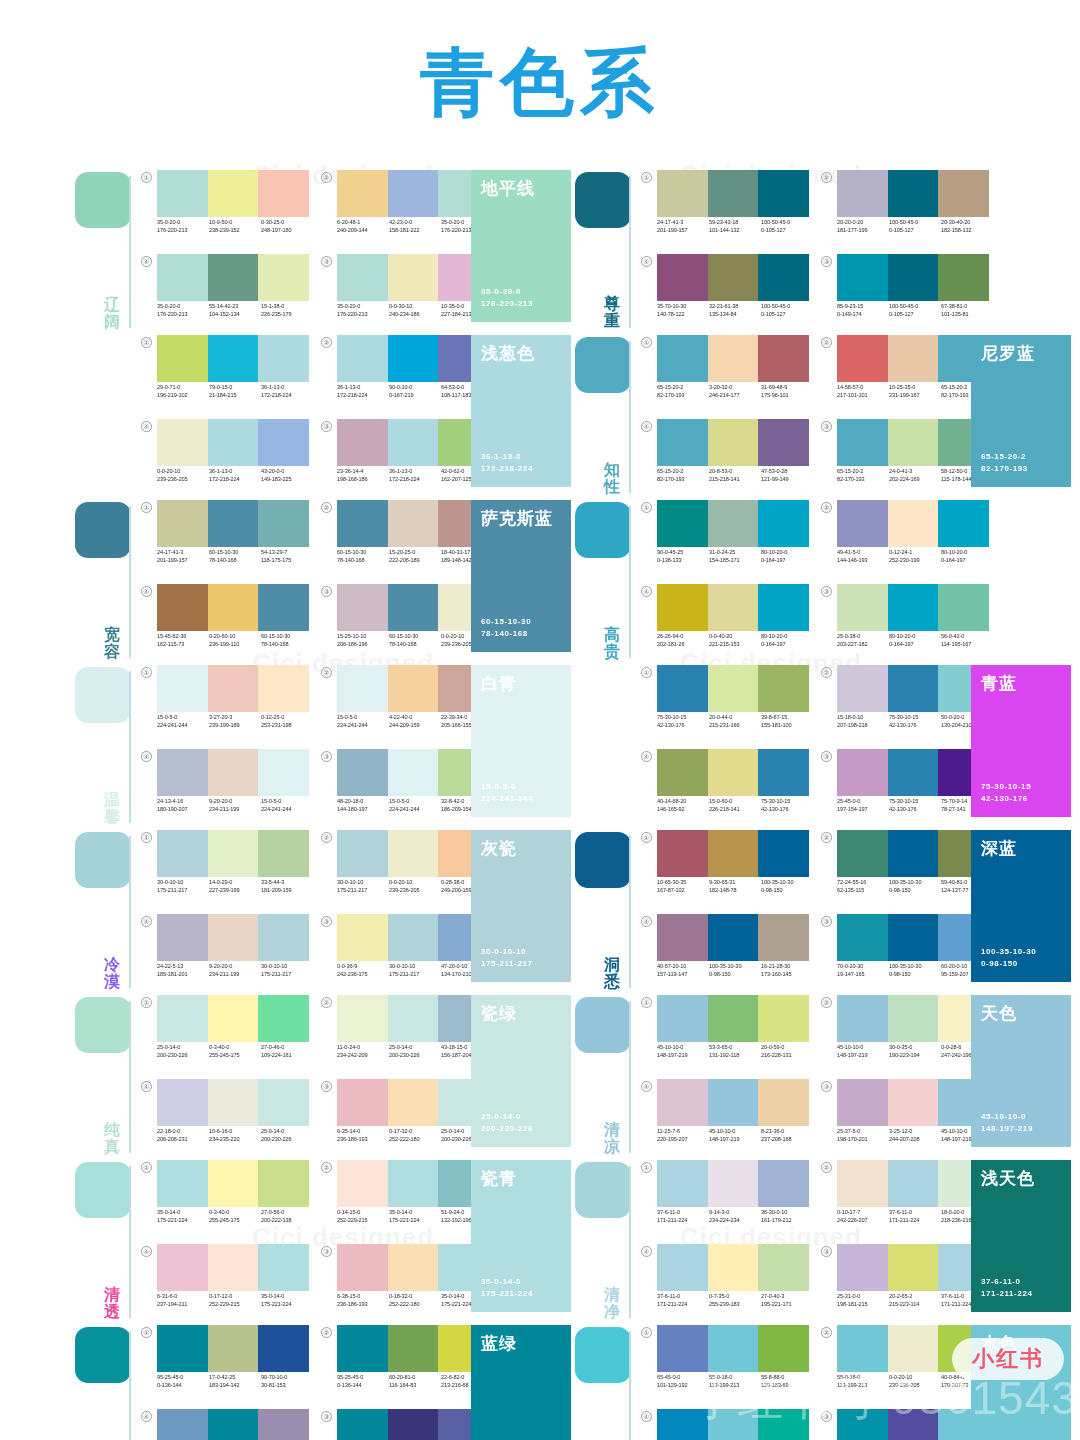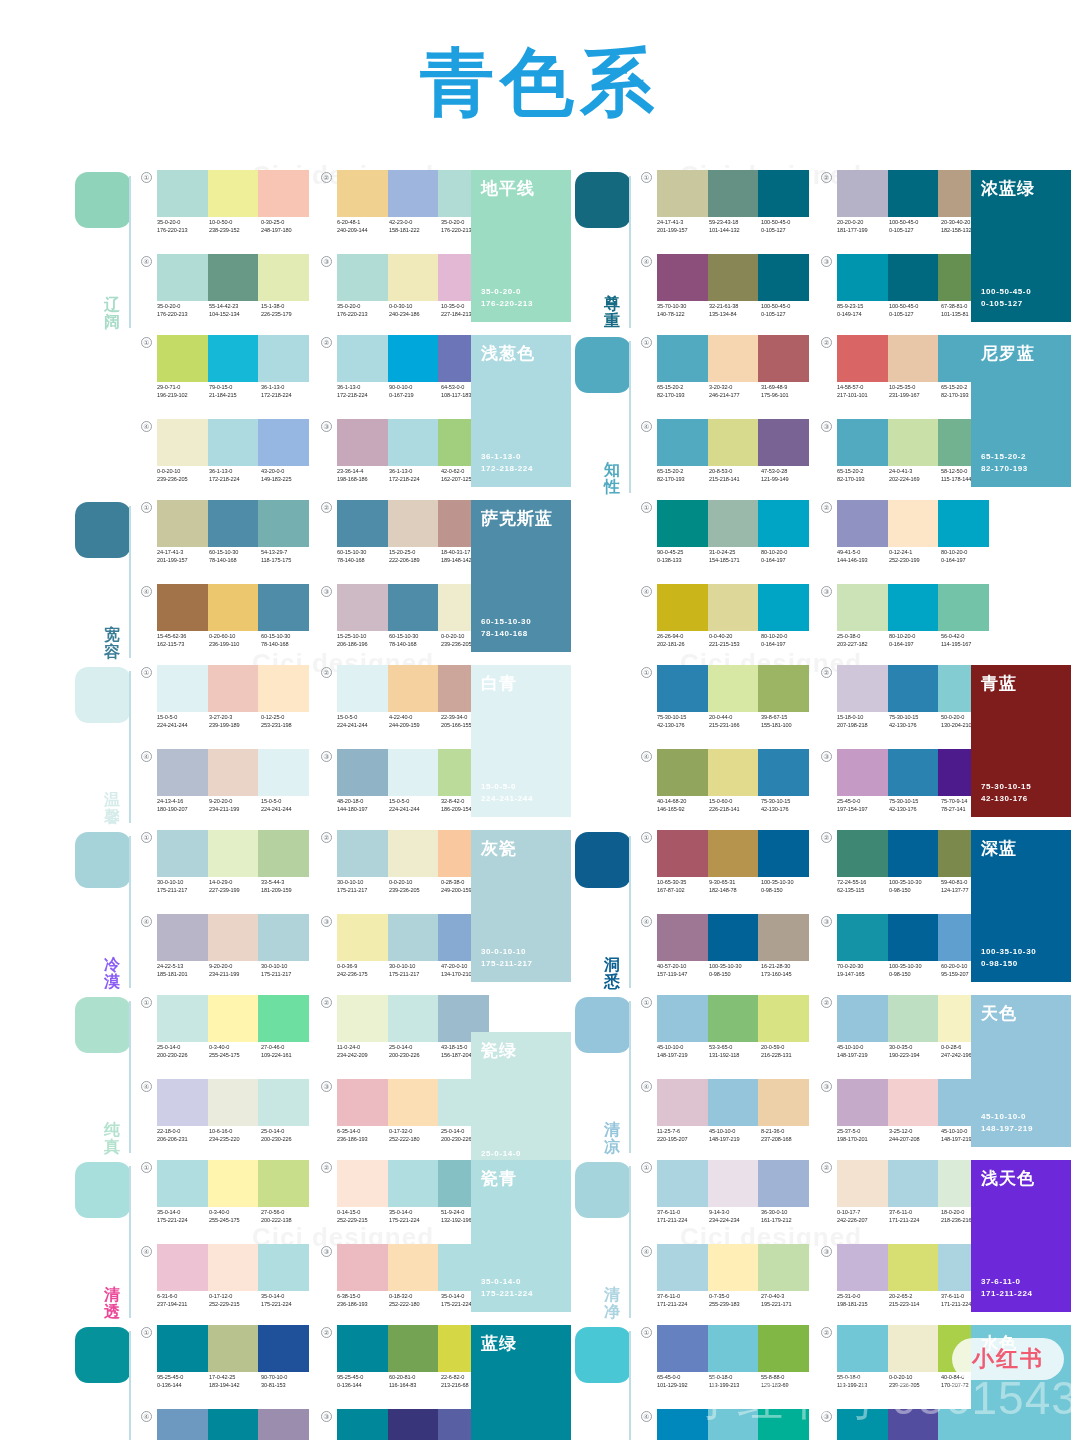--- a/index.html
+++ b/index.html
@@ -717,21 +717,21 @@
                   <div class="c1">0-17-32-0</div>
                   <div class="c2">252-222-180</div>
                 </div>
                 <div class="code">
                   <div class="c1">25-0-14-0</div>
                   <div class="c2">200-230-226</div>
                 </div>
               </div>
             </div>
           </div>
-          <div class="big" style="background: rgb(200, 230, 226); margin-top: 37px;">
+          <div class="big" style="background: rgb(200, 230, 226);">
             <div class="big-name">瓷绿</div>
             <div class="big-codes">
               <div>25-0-14-0</div>
               <div>200-230-226</div>
             </div>
           </div>
         </div>
         <div class="row">
           <div class="marker">
             <div class="mk-swatch" style="background: rgb(168, 223, 220);"></div>
@@ -998,27 +998,20 @@
                   <div class="c1">100-50-45-0</div>
                   <div class="c2">0-105-127</div>
                 </div>
                 <div class="code">
                   <div class="c1">67-38-81-0</div>
                   <div class="c2">101-135-81</div>
                 </div>
               </div>
             </div>
           </div>
-          <div class="big" style="background: rgb(0, 105, 127);">
-            <div class="big-name">浓蓝绿</div>
-            <div class="big-codes">
-              <div>100-50-45-0</div>
-              <div>0-105-127</div>
-            </div>
-          </div>
         </div>
         <div class="row">
           <div class="marker">
             <div class="mk-swatch" style="background: rgb(82, 170, 193);"></div>
             <div class="mk-stem"></div>
             <div class="mk-label" style="color: rgb(82, 170, 193);">知性</div>
           </div>
           <div class="subs">
             <div class="sub p1">
               <div class="sub-num">①</div>
@@ -1111,20 +1104,25 @@
           </div>
           <div class="big" style="background: rgb(82, 170, 193);">
             <div class="big-name">尼罗蓝</div>
             <div class="big-codes">
               <div>65-15-20-2</div>
               <div>82-170-193</div>
             </div>
           </div>
         </div>
         <div class="row">
+          <div class="marker">
+            <div class="mk-swatch" style="background: rgb(47, 166, 196);"></div>
+            <div class="mk-stem"></div>
+            <div class="mk-label" style="color: rgb(63, 167, 193);">高贵</div>
+          </div>
           <div class="subs">
             <div class="sub p1">
               <div class="sub-num">①</div>
               <div class="swatches">
                 <div class="sw" style="background: rgb(0, 138, 133);"></div>
                 <div class="sw" style="background: rgb(154, 185, 171);"></div>
                 <div class="sw" style="background: rgb(0, 164, 197);"></div>
               </div>
               <div class="codes">
                 <div class="code">
@@ -1293,21 +1291,21 @@
                   <div class="c1">75-30-10-15</div>
                   <div class="c2">42-130-176</div>
                 </div>
                 <div class="code">
                   <div class="c1">75-70-9-14</div>
                   <div class="c2">78-27-141</div>
                 </div>
               </div>
             </div>
           </div>
-          <div class="big" style="background: #7f1d1d;">
+          <div class="big" style="background: #d946ef;">
             <div class="big-name">青蓝</div>
             <div class="big-codes">
               <div>75-30-10-15</div>
               <div>42-130-176</div>
             </div>
           </div>
         </div>
         <div class="row">
           <div class="marker">
             <div class="mk-swatch" style="background: rgb(13, 94, 143);"></div>
@@ -1605,21 +1603,21 @@
                   <div class="c1">20-2-65-2</div>
                   <div class="c2">215-223-114</div>
                 </div>
                 <div class="code">
                   <div class="c1">37-6-11-0</div>
                   <div class="c2">171-211-224</div>
                 </div>
               </div>
             </div>
           </div>
-          <div class="big" style="background: #6d28d9;">
+          <div class="big" style="background: #0f766e;">
             <div class="big-name">浅天色</div>
             <div class="big-codes">
               <div>37-6-11-0</div>
               <div>171-211-224</div>
             </div>
           </div>
         </div>
         <div class="row">
           <div class="marker">
             <div class="mk-swatch" style="background: rgb(74, 199, 213);"></div>

